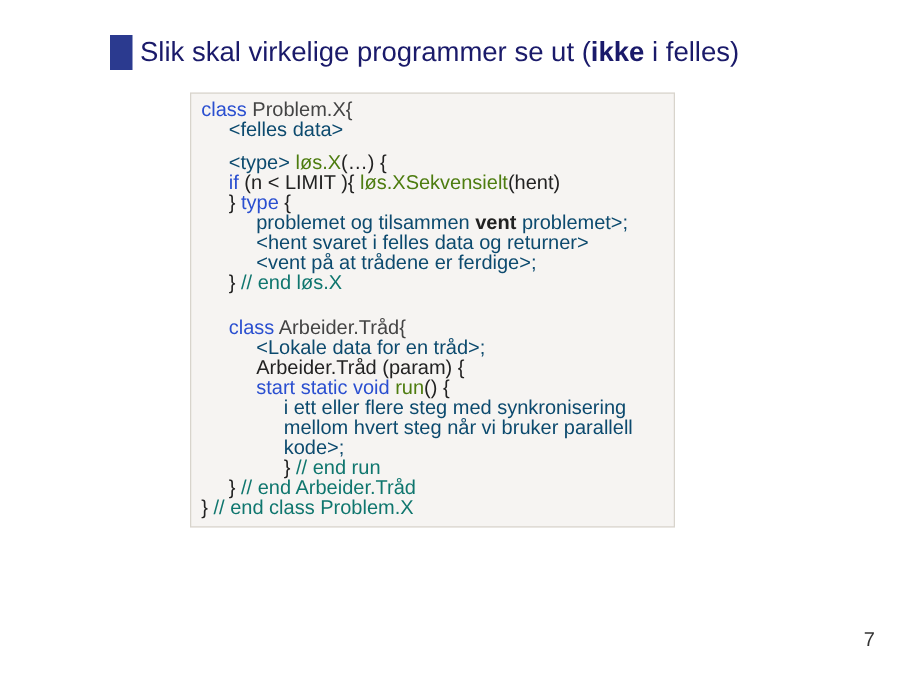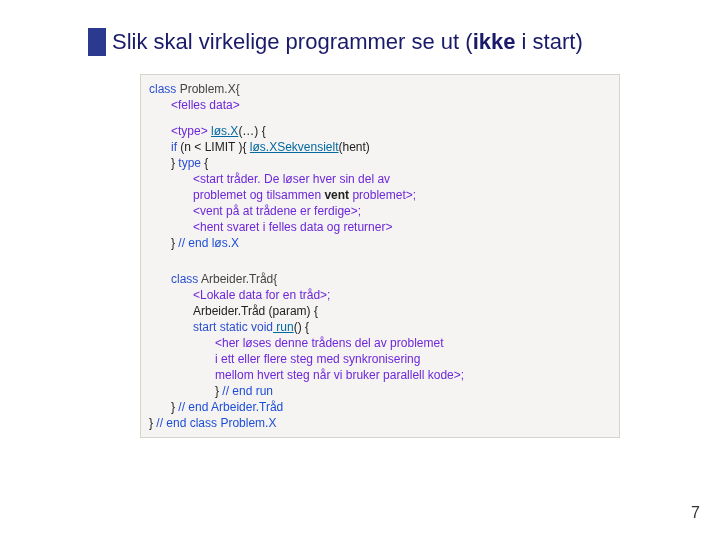--- a/index.html
+++ b/index.html
@@ -26,83 +26,81 @@
     font-size: 22px;
     color: #1a1a6a;
     font-weight: normal;
     line-height: 28px;
   }
   .title .emph {
     font-weight: bold;
   }
   .code-box {
     position: absolute;
-    left: 140px;
+    left: 152px;
     top: 74px;
-    width: 480px;
+    width: 388px;
     background: #f6f4f2;
     border: 1px solid #d8d4cc;
     padding: 6px 8px 6px 8px;
     font-family: Verdana, Arial, sans-serif;
-    font-size: 12px;
+    font-size: 16px;
     line-height: 16px;
     color: #222;
   }
   .code-box .block { margin-bottom: 10px; }
   .code-box .block:last-child { margin-bottom: 0; margin-top: 20px; }
   .kw  { color: #2a4fd0; }
   .cls { color: #444; }
-  .id  { color: #0369a1; text-decoration: underline; }
-  .dim { color: #6d28d9; }
-  .cmt { color: #1d4ed8; }
+  .id  { color: #4d7c0f; }
+  .dim { color: #0c4a6e; }
+  .cmt { color: #0f766e; }
   .in1 { padding-left: 22px; display: block; }
   .in2 { padding-left: 44px; display: block; }
   .in3 { padding-left: 66px; display: block; }
   .bold-inline { font-weight: bold; }
   .page-num {
     position: absolute;
     right: 20px;
     bottom: 18px;
     font-size: 16px;
     color: #333;
   }
 </style>
 </head>
 <body>
 
 <div class="accent-bar"></div>
 
 <div class="title">
-  <span>Slik skal virkelige programmer se ut (</span><span class="emph">ikke</span><span> i start)</span>
+  <span>Slik skal virkelige programmer se ut (</span><span class="emph">ikke</span><span> i felles)</span>
 </div>
 
 <div class="code-box">
 
   <div class="block">
     <span><span class="kw">class</span><span class="cls"> Problem.X{</span></span>
     <span class="in1 dim">&lt;felles data&gt;</span>
   </div>
 
   <div class="block">
     <span class="in1"><span class="dim">&lt;type&gt; </span><span class="id">løs.X</span><span>(…) {</span></span>
     <span class="in1"><span class="kw">if</span><span> (n &lt; LIMIT ){ </span><span class="id">løs.XSekvensielt</span><span>(hent)</span></span>
     <span class="in1"><span>} </span><span class="kw">type</span><span> {</span></span>
-    <span class="in2 dim">&lt;start tråder. De løser hver sin del av</span>
     <span class="in2"><span class="dim"> problemet og tilsammen </span><span class="bold-inline">vent</span><span class="dim"> problemet&gt;;</span></span>
+    <span class="in2 dim">&lt;hent svaret i felles data og returner&gt;</span>
     <span class="in2 dim">&lt;vent på at trådene er ferdige&gt;;</span>
-    <span class="in2 dim">&lt;hent svaret i felles data og returner&gt;</span>
     <span class="in1"><span>} </span><span class="cmt">// end løs.X</span></span>
   </div>
 
   <div class="block">
     <span class="in1"><span class="kw">class</span><span class="cls"> Arbeider.Tråd{</span></span>
     <span class="in2 dim">&lt;Lokale data for en tråd&gt;;</span>
     <span class="in2">Arbeider.Tråd (param) {</span>
     <span class="in2"><span class="kw">start static void</span><span class="id"> run</span><span>() {</span></span>
-    <span class="in3 dim">&lt;her løses denne trådens del av problemet</span>
     <span class="in3 dim"> i ett eller flere steg med synkronisering</span>
     <span class="in3 dim"> mellom hvert steg når vi bruker parallell kode&gt;;</span>
     <span class="in3"><span>} </span><span class="cmt">// end run</span></span>
     <span class="in1"><span>} </span><span class="cmt">// end Arbeider.Tråd</span></span>
     <span><span>} </span><span class="cmt">// end class Problem.X</span></span>
   </div>
 
 </div>
 
 <div class="page-num">7</div>

